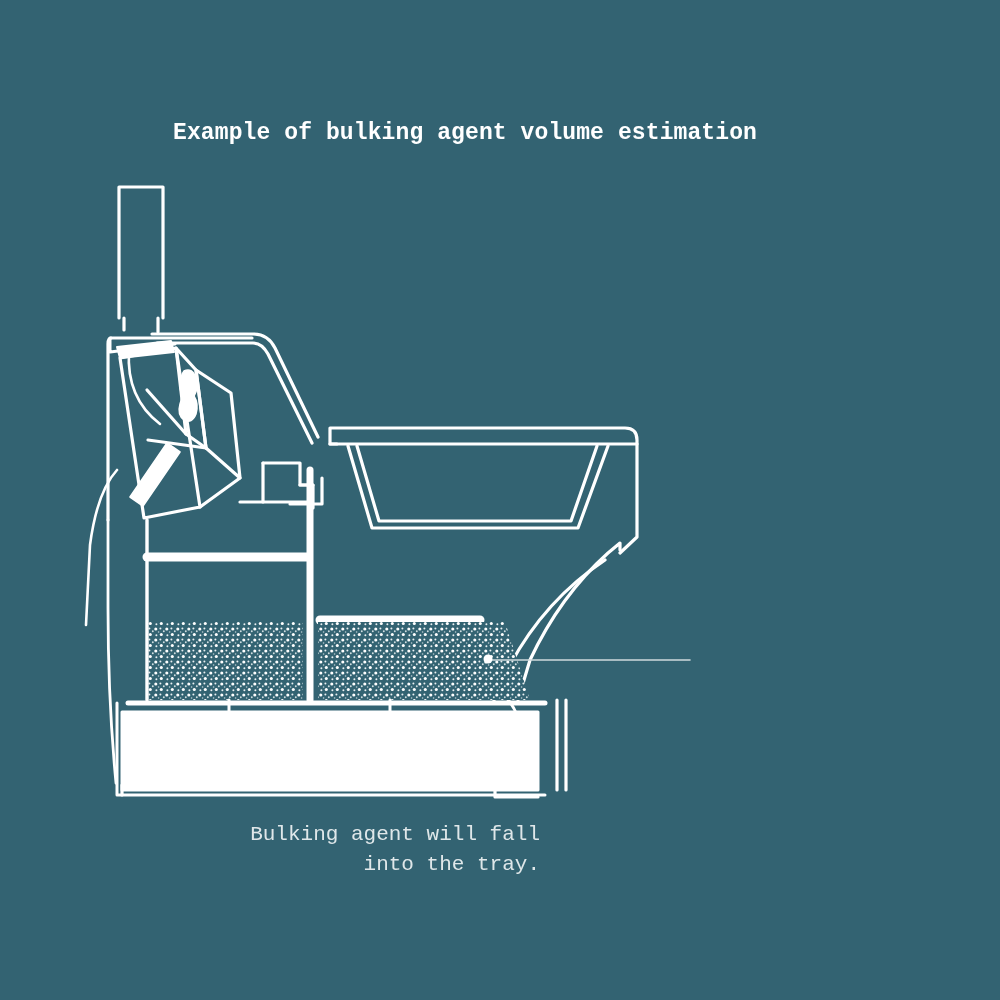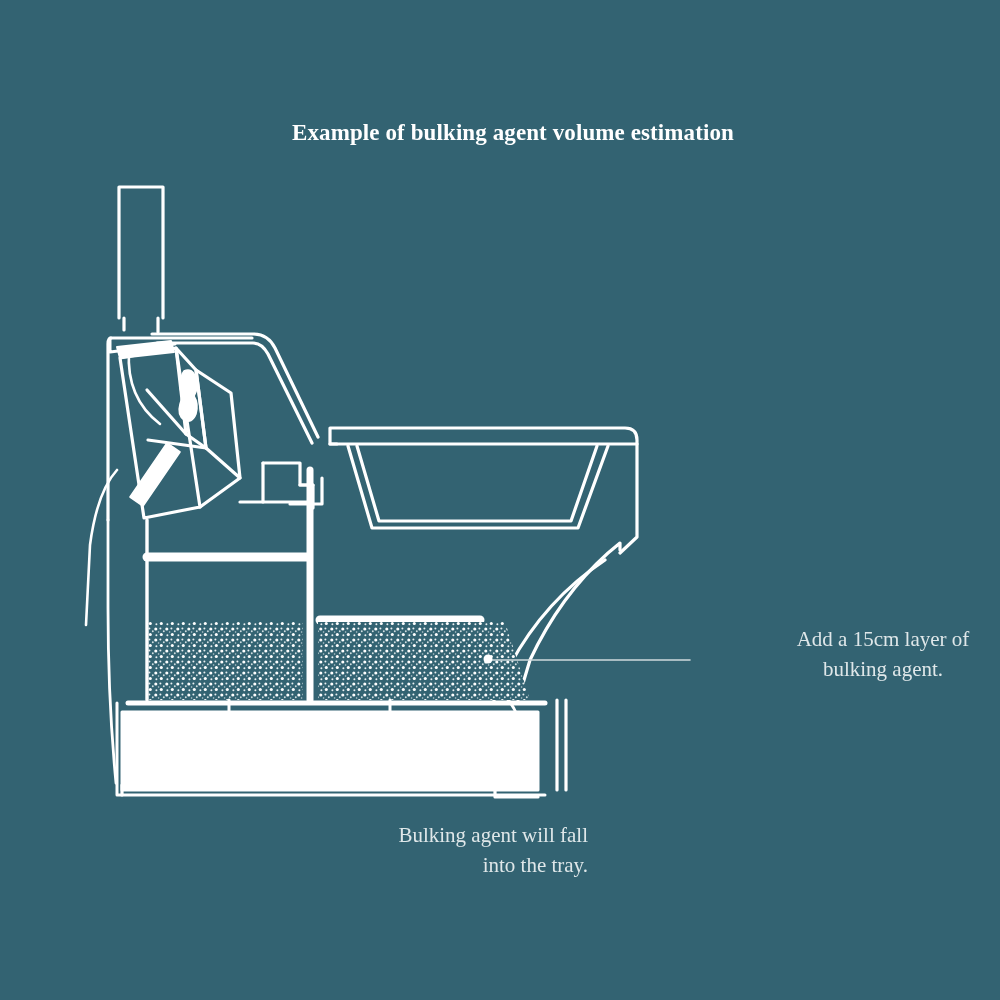--- a/index.html
+++ b/index.html
@@ -19,23 +19,22 @@
     position: absolute;
     left: 0;
     top: 0;
     width: 1000px;
     height: 1000px;
     display: block;
   }
   .txt {
     position: absolute;
     color: #dfe7e9;
-    font-family: Liberation Serif, serif;
+    font-family: Liberation Mono, monospace;
     white-space: pre;
-    margin-left: 48px;
   }
   #title-text {
     left: 0;
     top: 120px;
     width: 930px;
     text-align: center;
     font-size: 23px;
     font-weight: bold;
     letter-spacing: 0.1px;
     color: #ffffff;
@@ -197,19 +196,17 @@
       <g>
         <path d="M492,660 L690,660" stroke-width="1.6" stroke="#cfdadd"></path>
         <circle cx="488" cy="659" r="4.5" fill="#ffffff" stroke="none"></circle>
       </g>
 
     </g>
   </svg>
 
   <div class="txt" id="title-text">Example of bulking agent volume estimation</div>
 
-  <div class="txt" id="annotation-text"><span>Add a 15cm layer of</span>
-<span>bulking agent.</span></div>
 
   <div class="txt" id="caption-text"><span>Bulking agent will fall</span>
 <span>into the tray.</span></div>
 
 </div>
 
 </body></html>

